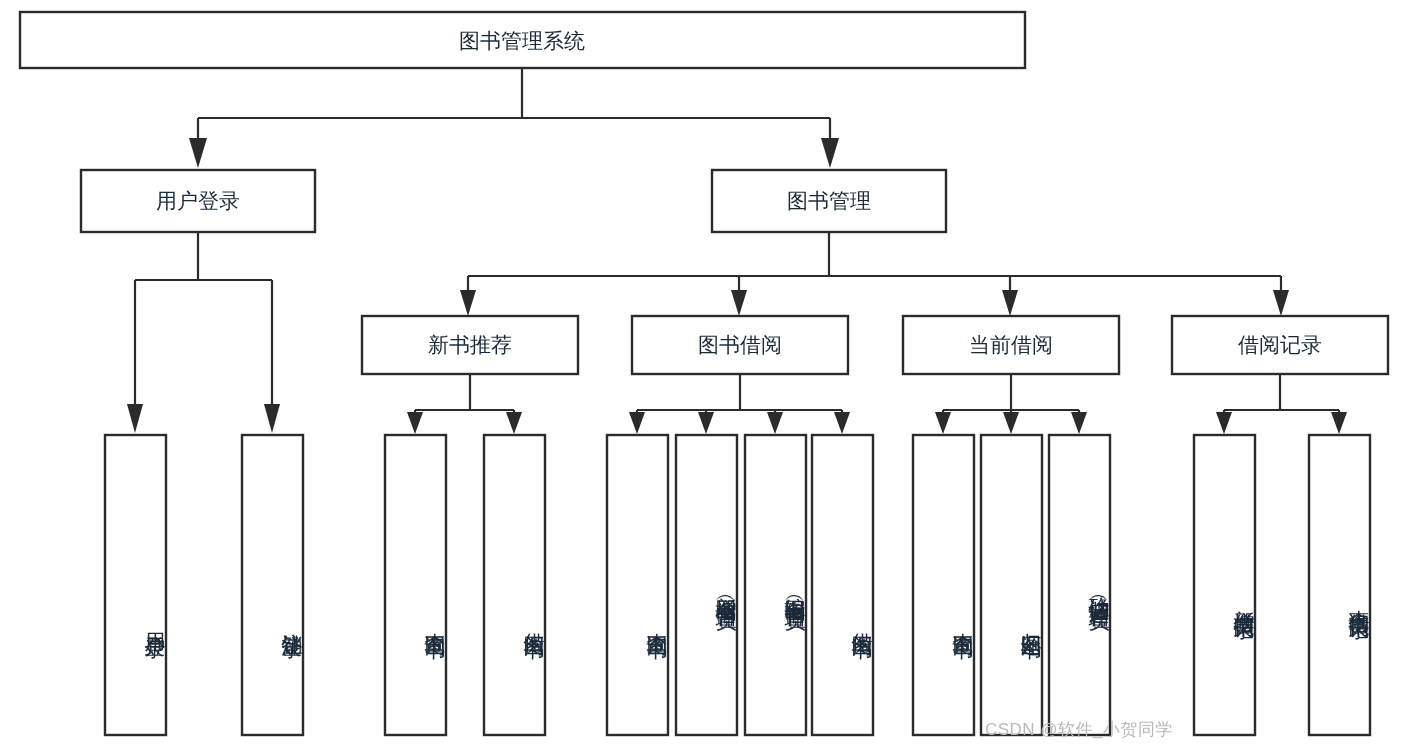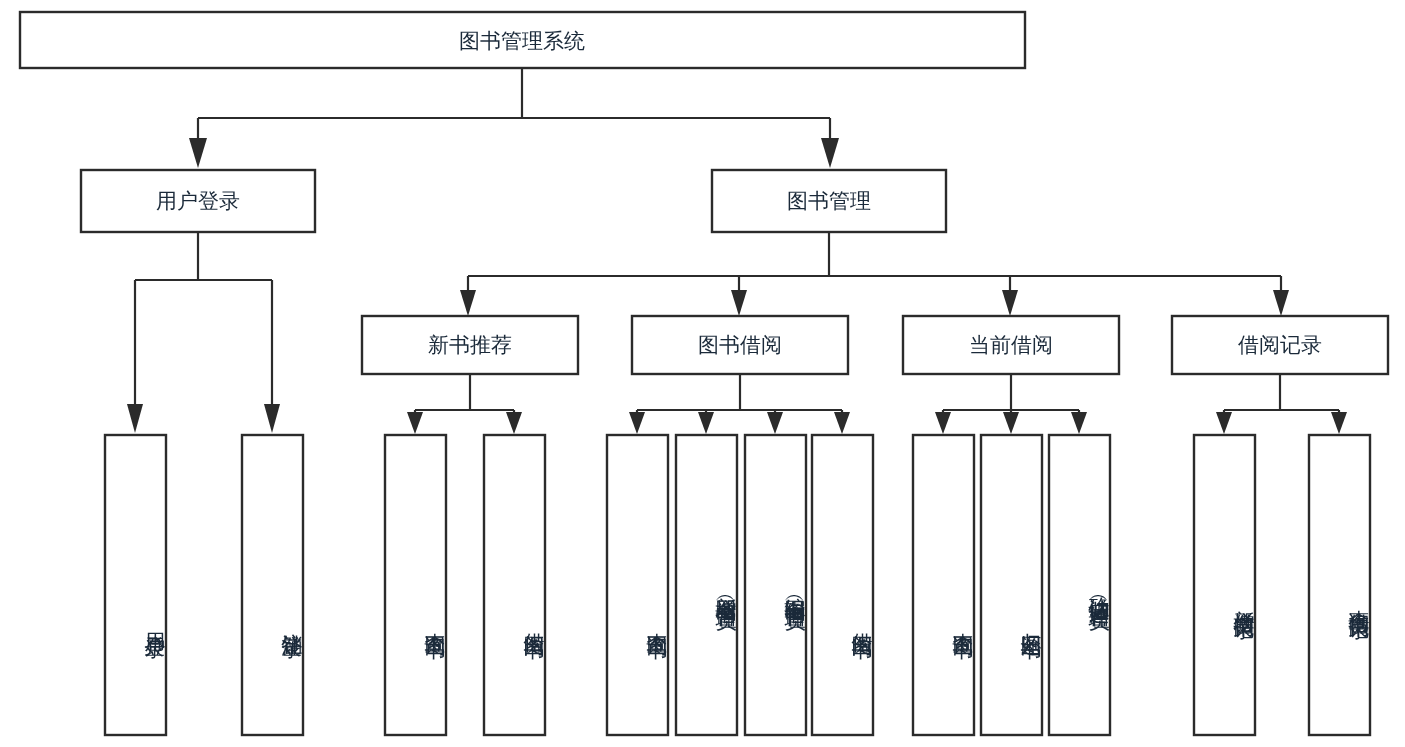--- a/index.html
+++ b/index.html
@@ -204,13 +204,14 @@
   <div class="leaf-label" style="left:745px; top:443px; width:61px; height:292px;">编辑图书（管理员）</div>
   <div class="leaf-label" style="left:812px; top:505px; width:61px; height:230px;">借阅图书</div>
 
   <div class="leaf-label" style="left:913px; top:505px; width:61px; height:230px;">查询图书</div>
   <div class="leaf-label" style="left:981px; top:505px; width:61px; height:230px;">归还图书</div>
   <div class="leaf-label" style="left:1049px; top:443px; width:61px; height:292px;">确认归还（管理员）</div>
 
   <div class="leaf-label" style="left:1194px; top:462px; width:61px; height:273px;">新增借阅记录</div>
   <div class="leaf-label" style="left:1309px; top:462px; width:61px; height:273px;">查询借阅记录</div>
 
+  <div class="watermark">CSDN @软件_小贺同学</div>
 </div>
 
 </body></html>

